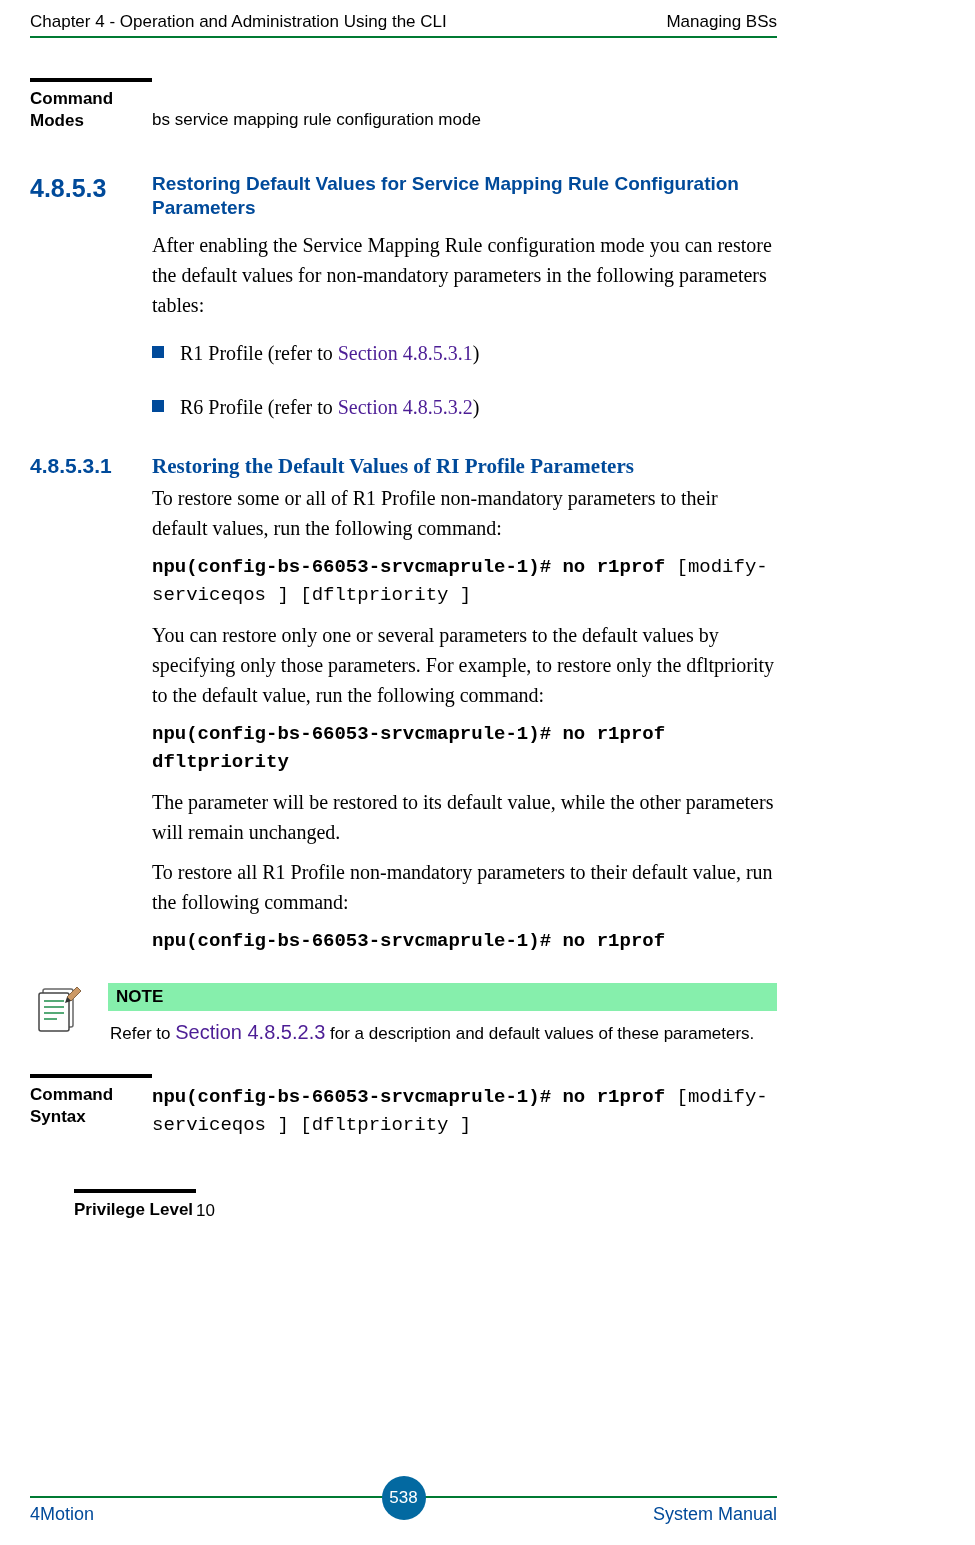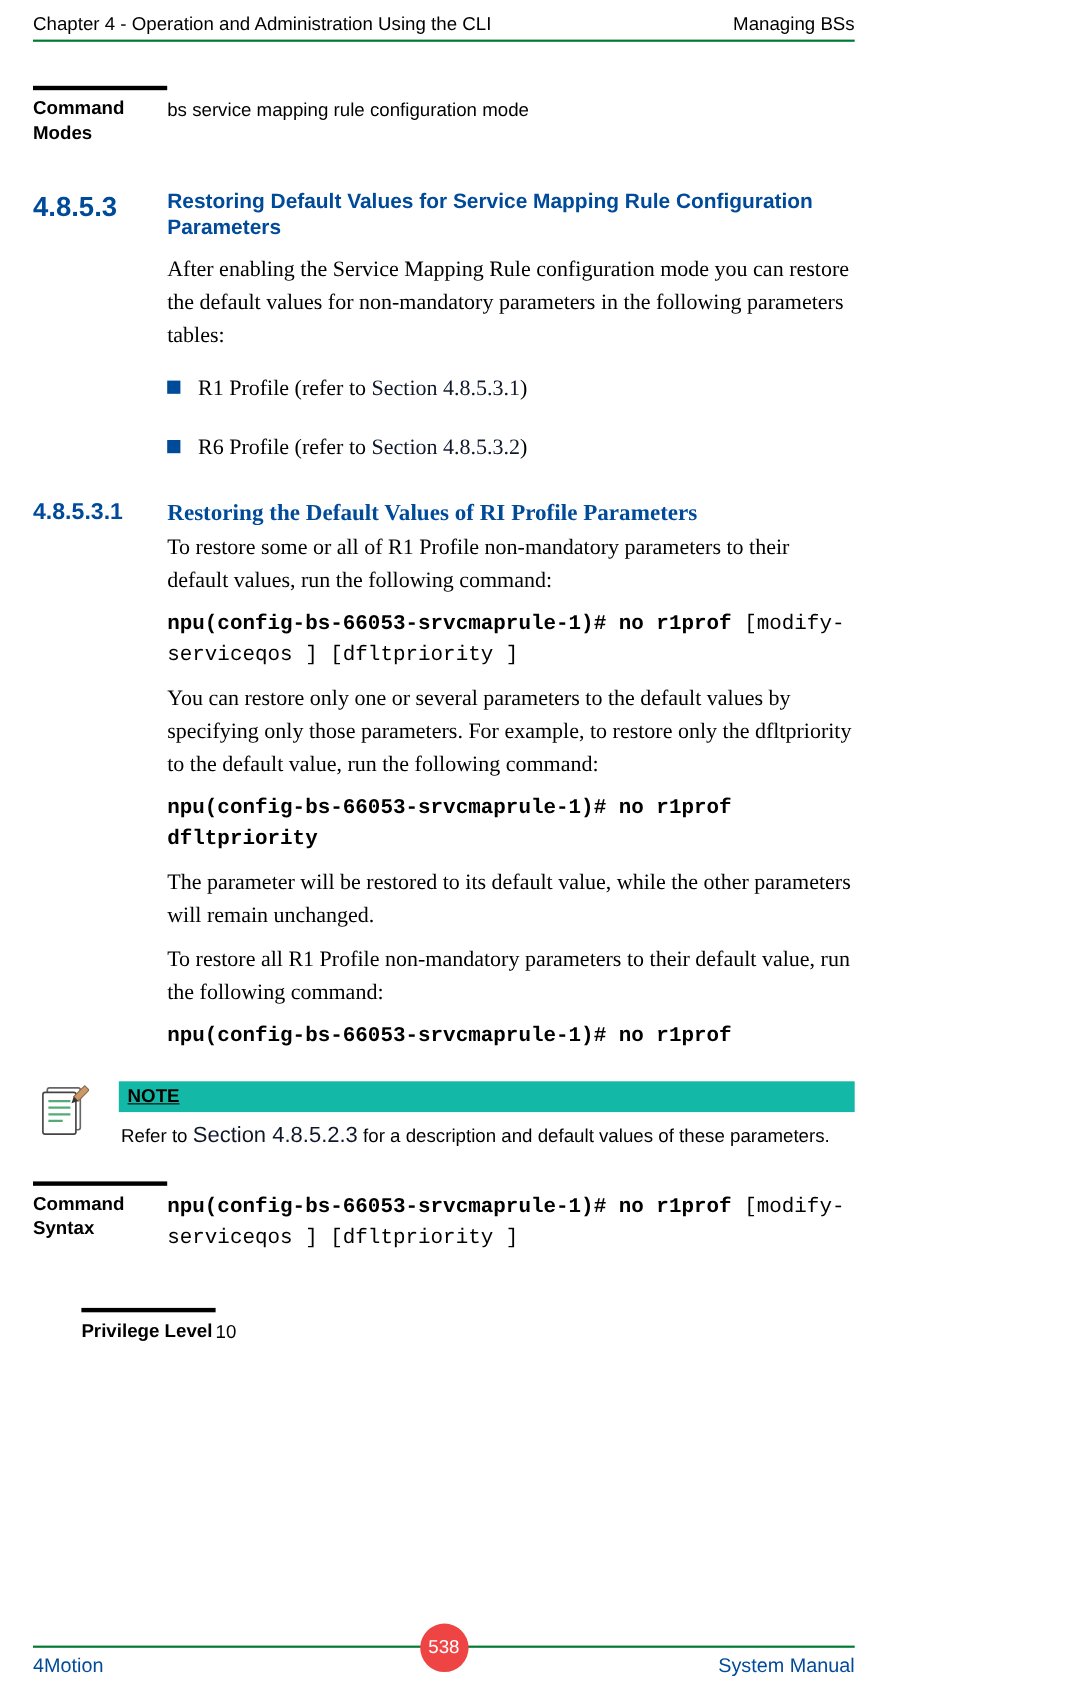--- a/index.html
+++ b/index.html
@@ -92,47 +92,46 @@
     margin-bottom: 24px;
   }
   .bullet .sq {
     width: 12px;
     height: 12px;
     background: #004a9a;
     margin-top: 8px;
     margin-right: 16px;
     flex: 0 0 12px;
   }
-  .link { color: #0f172a; }
+  .link { color: #4c1d95; }
   .mono {
     font-family: "Courier New", Courier, monospace;
     font-size: 19px;
   }
   .bold { font-weight: bold; }
   .notebox {
     display: flex;
     margin-top: 28px;
   }
   .noteicon {
     width: 58px;
     flex: 0 0 58px;
     display: flex;
     align-items: flex-start;
     justify-content: center;
     padding-top: 2px;
   }
   .noteicon svg { width: 44px; height: 48px; }
   .noteright { flex: 1; margin-left: 20px; }
   .notehead {
-    background: #14b8a6;
+    background: #86efac;
     font-family: Arial, Helvetica, sans-serif;
     font-weight: bold;
     font-size: 17px;
     padding: 4px 8px;
-    text-decoration: underline;
   }
   .notetext {
     font-family: Arial, Helvetica, sans-serif;
     font-size: 17px;
     padding: 10px 2px 0 2px;
   }
   .footer {
     position: absolute;
     left: 30px;
     right: 30px;
@@ -147,21 +146,21 @@
     padding-top: 6px;
   }
   .pagenum {
     position: absolute;
     left: 50%;
     transform: translateX(-50%);
     top: -22px;
     width: 44px;
     height: 44px;
     border-radius: 50%;
-    background: #ef4444;
+    background: #0369a1;
     color: #fff;
     font-family: Arial, Helvetica, sans-serif;
     font-size: 17px;
     display: flex;
     align-items: center;
     justify-content: center;
   }
   .cmdblock {
     font-family: Arial, Helvetica, sans-serif;
     font-size: 17px;
@@ -171,21 +170,21 @@
 <body>
 
 <div class="page">
   <div class="header">
     <span>Chapter 4 - Operation and Administration Using the CLI</span>
     <span>Managing BSs</span>
   </div>
 
   <div class="content">
 
-    <div class="row" style="padding-top:40px;">
+    <div class="row" style="padding-top:40px;align-items:flex-end;">
       <div class="sidecol rule">Command Modes</div>
       <div class="maincol cmdblock" style="padding-top:10px;">bs service mapping rule configuration mode</div>
     </div>
 
     <div class="row h2row" style="padding-top:40px;">
       <div class="secnum">4.8.5.3</div>
       <div class="title">Restoring Default Values for Service Mapping Rule Configuration Parameters</div>
     </div>
 
     <div class="row" style="padding-top:10px;">

